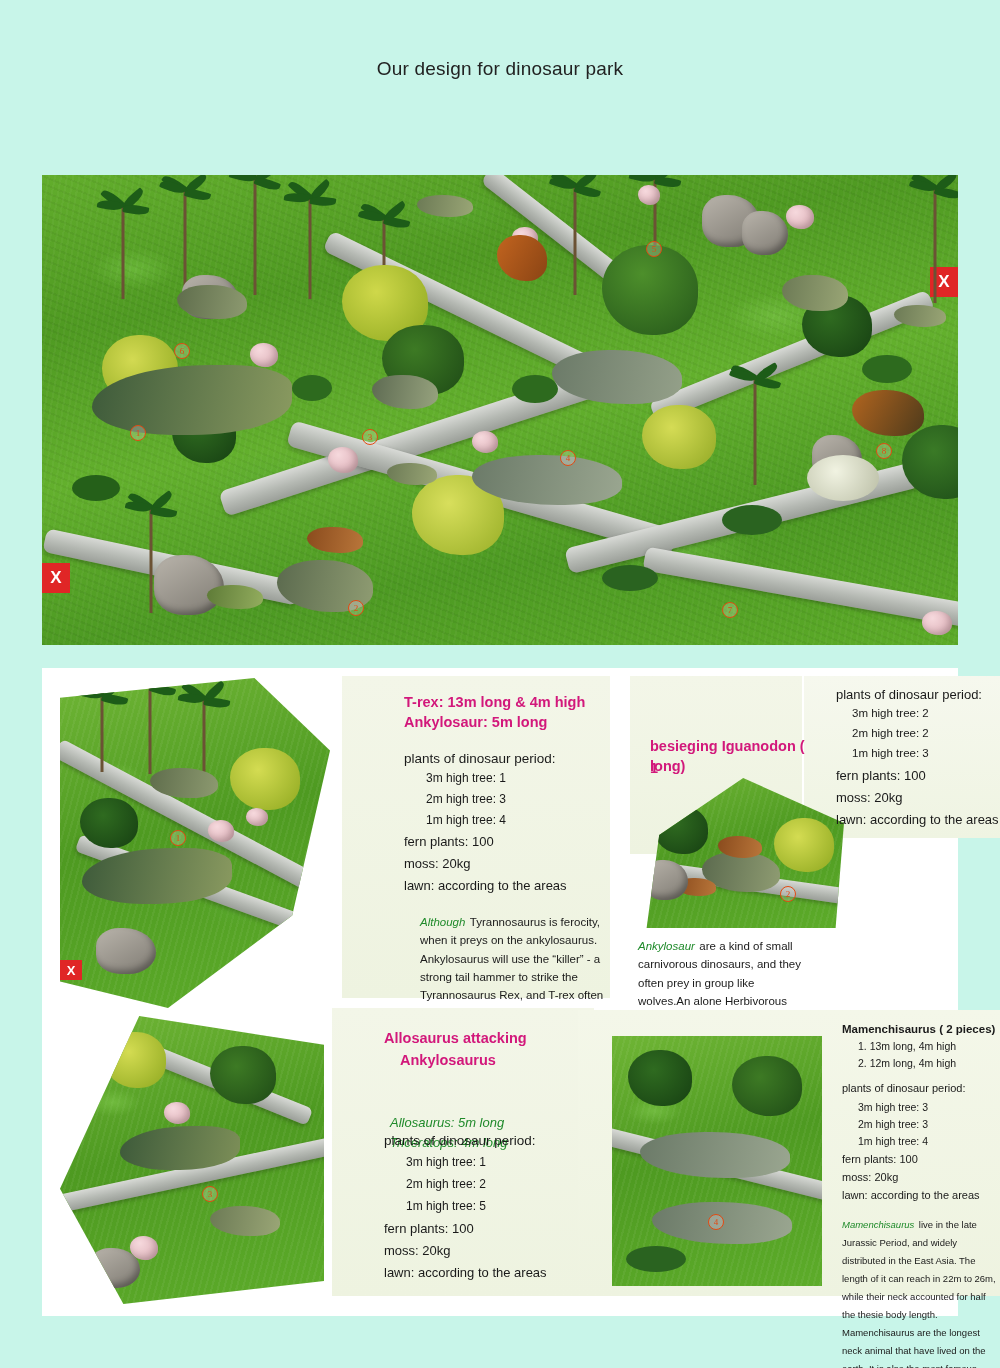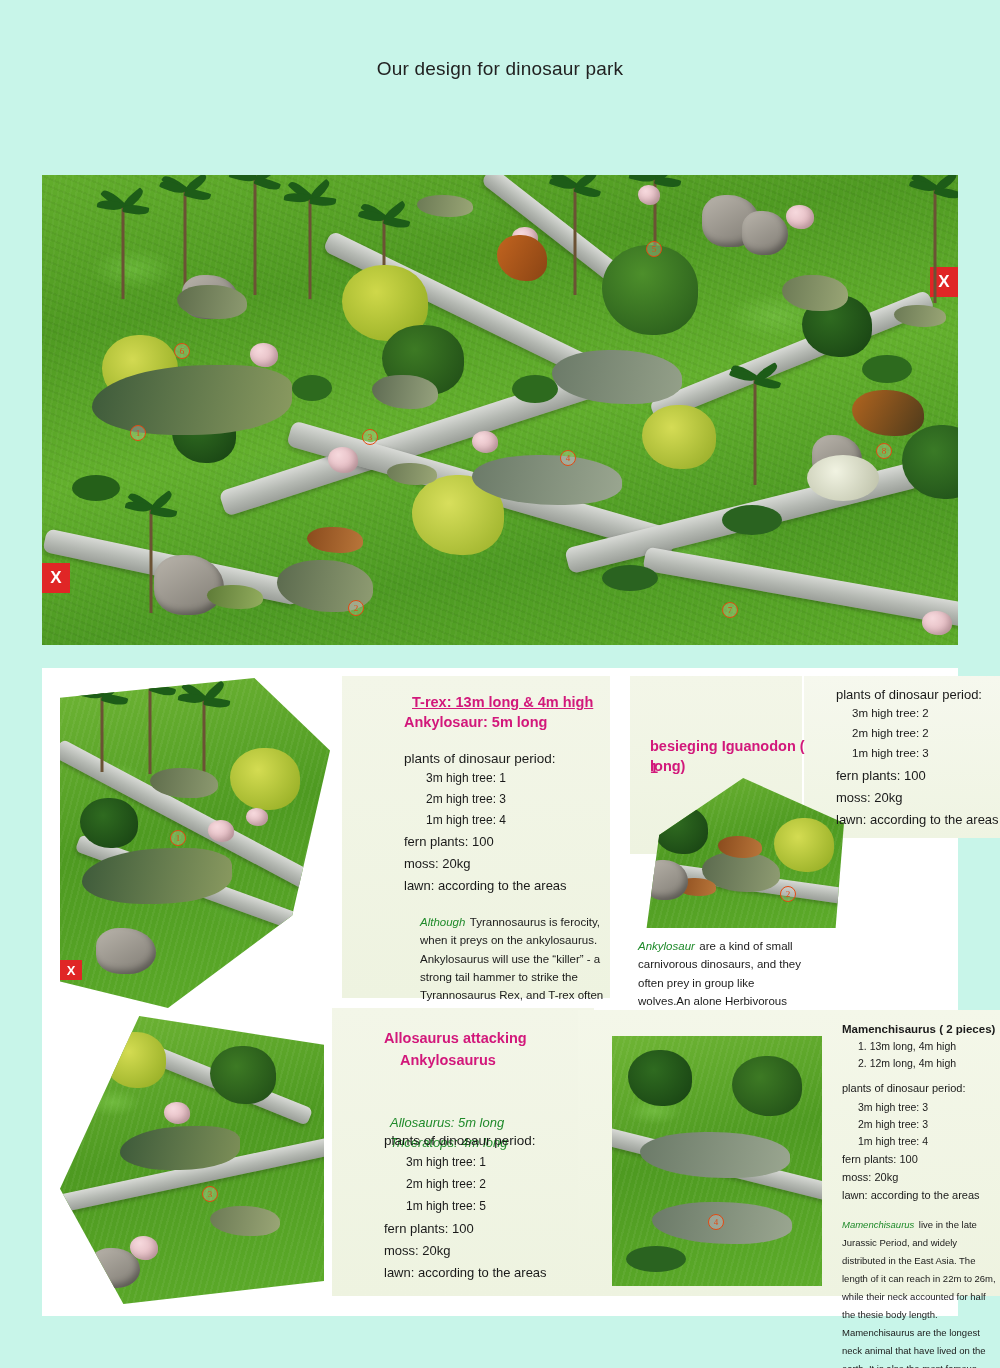--- a/index.html
+++ b/index.html
@@ -338,21 +338,21 @@
       <div class="tree" style="left:20px;top:120px;width:58px;height:50px;background:radial-gradient(circle at 40% 35%,#2f6b20,#163f12);"></div>
       <div class="dino" style="left:90px;top:90px;width:68px;height:30px;background:linear-gradient(100deg,#5f6d4c,#8d9a70);"></div>
       <div class="dino" style="left:22px;top:170px;width:150px;height:56px;background:linear-gradient(100deg,#3d5a3a,#8a9a60);border-radius:60% 30% 50% 40%;"></div>
       <div class="boulder-pink" style="left:148px;top:142px;width:26px;height:22px;"></div>
       <div class="boulder-pink" style="left:186px;top:130px;width:22px;height:18px;"></div>
       <div class="rock" style="left:36px;top:250px;width:60px;height:46px;"></div>
       <div class="entry-marker" style="left:0px;top:282px;width:22px;height:20px;font-size:13px;">X</div>
       <div class="marker" style="left:110px;top:152px;">1</div>
     </div>
 
-    <div class="txtblock block-title t-red" style="left:370px;top:24px;width:210px;text-decoration:underline;">T-rex: 13m long &amp; 4m high</div>
+    <div class="txtblock block-title t-red" style="left:362px;top:24px;width:210px;">T-rex: 13m long &amp; 4m high</div>
     <div class="txtblock block-title t-red" style="left:362px;top:44px;width:210px;">Ankylosaur: 5m long</div>
 
     <div class="txtblock plant-head t-dark" style="left:362px;top:80px;width:230px;">plants of dinosaur period:</div>
     <div class="txtblock plant-item t-dark" style="left:362px;top:100px;width:230px;">3m high tree: 1</div>
     <div class="txtblock plant-item t-dark" style="left:362px;top:121px;width:230px;">2m high tree: 3</div>
     <div class="txtblock plant-item t-dark" style="left:362px;top:142px;width:230px;">1m high tree: 4</div>
     <div class="txtblock plant-line t-dark" style="left:362px;top:163px;width:230px;">fern plants: 100</div>
     <div class="txtblock plant-line t-dark" style="left:362px;top:185px;width:230px;">moss: 20kg</div>
     <div class="txtblock plant-line t-dark" style="left:362px;top:207px;width:230px;">lawn: according to the areas</div>
 

